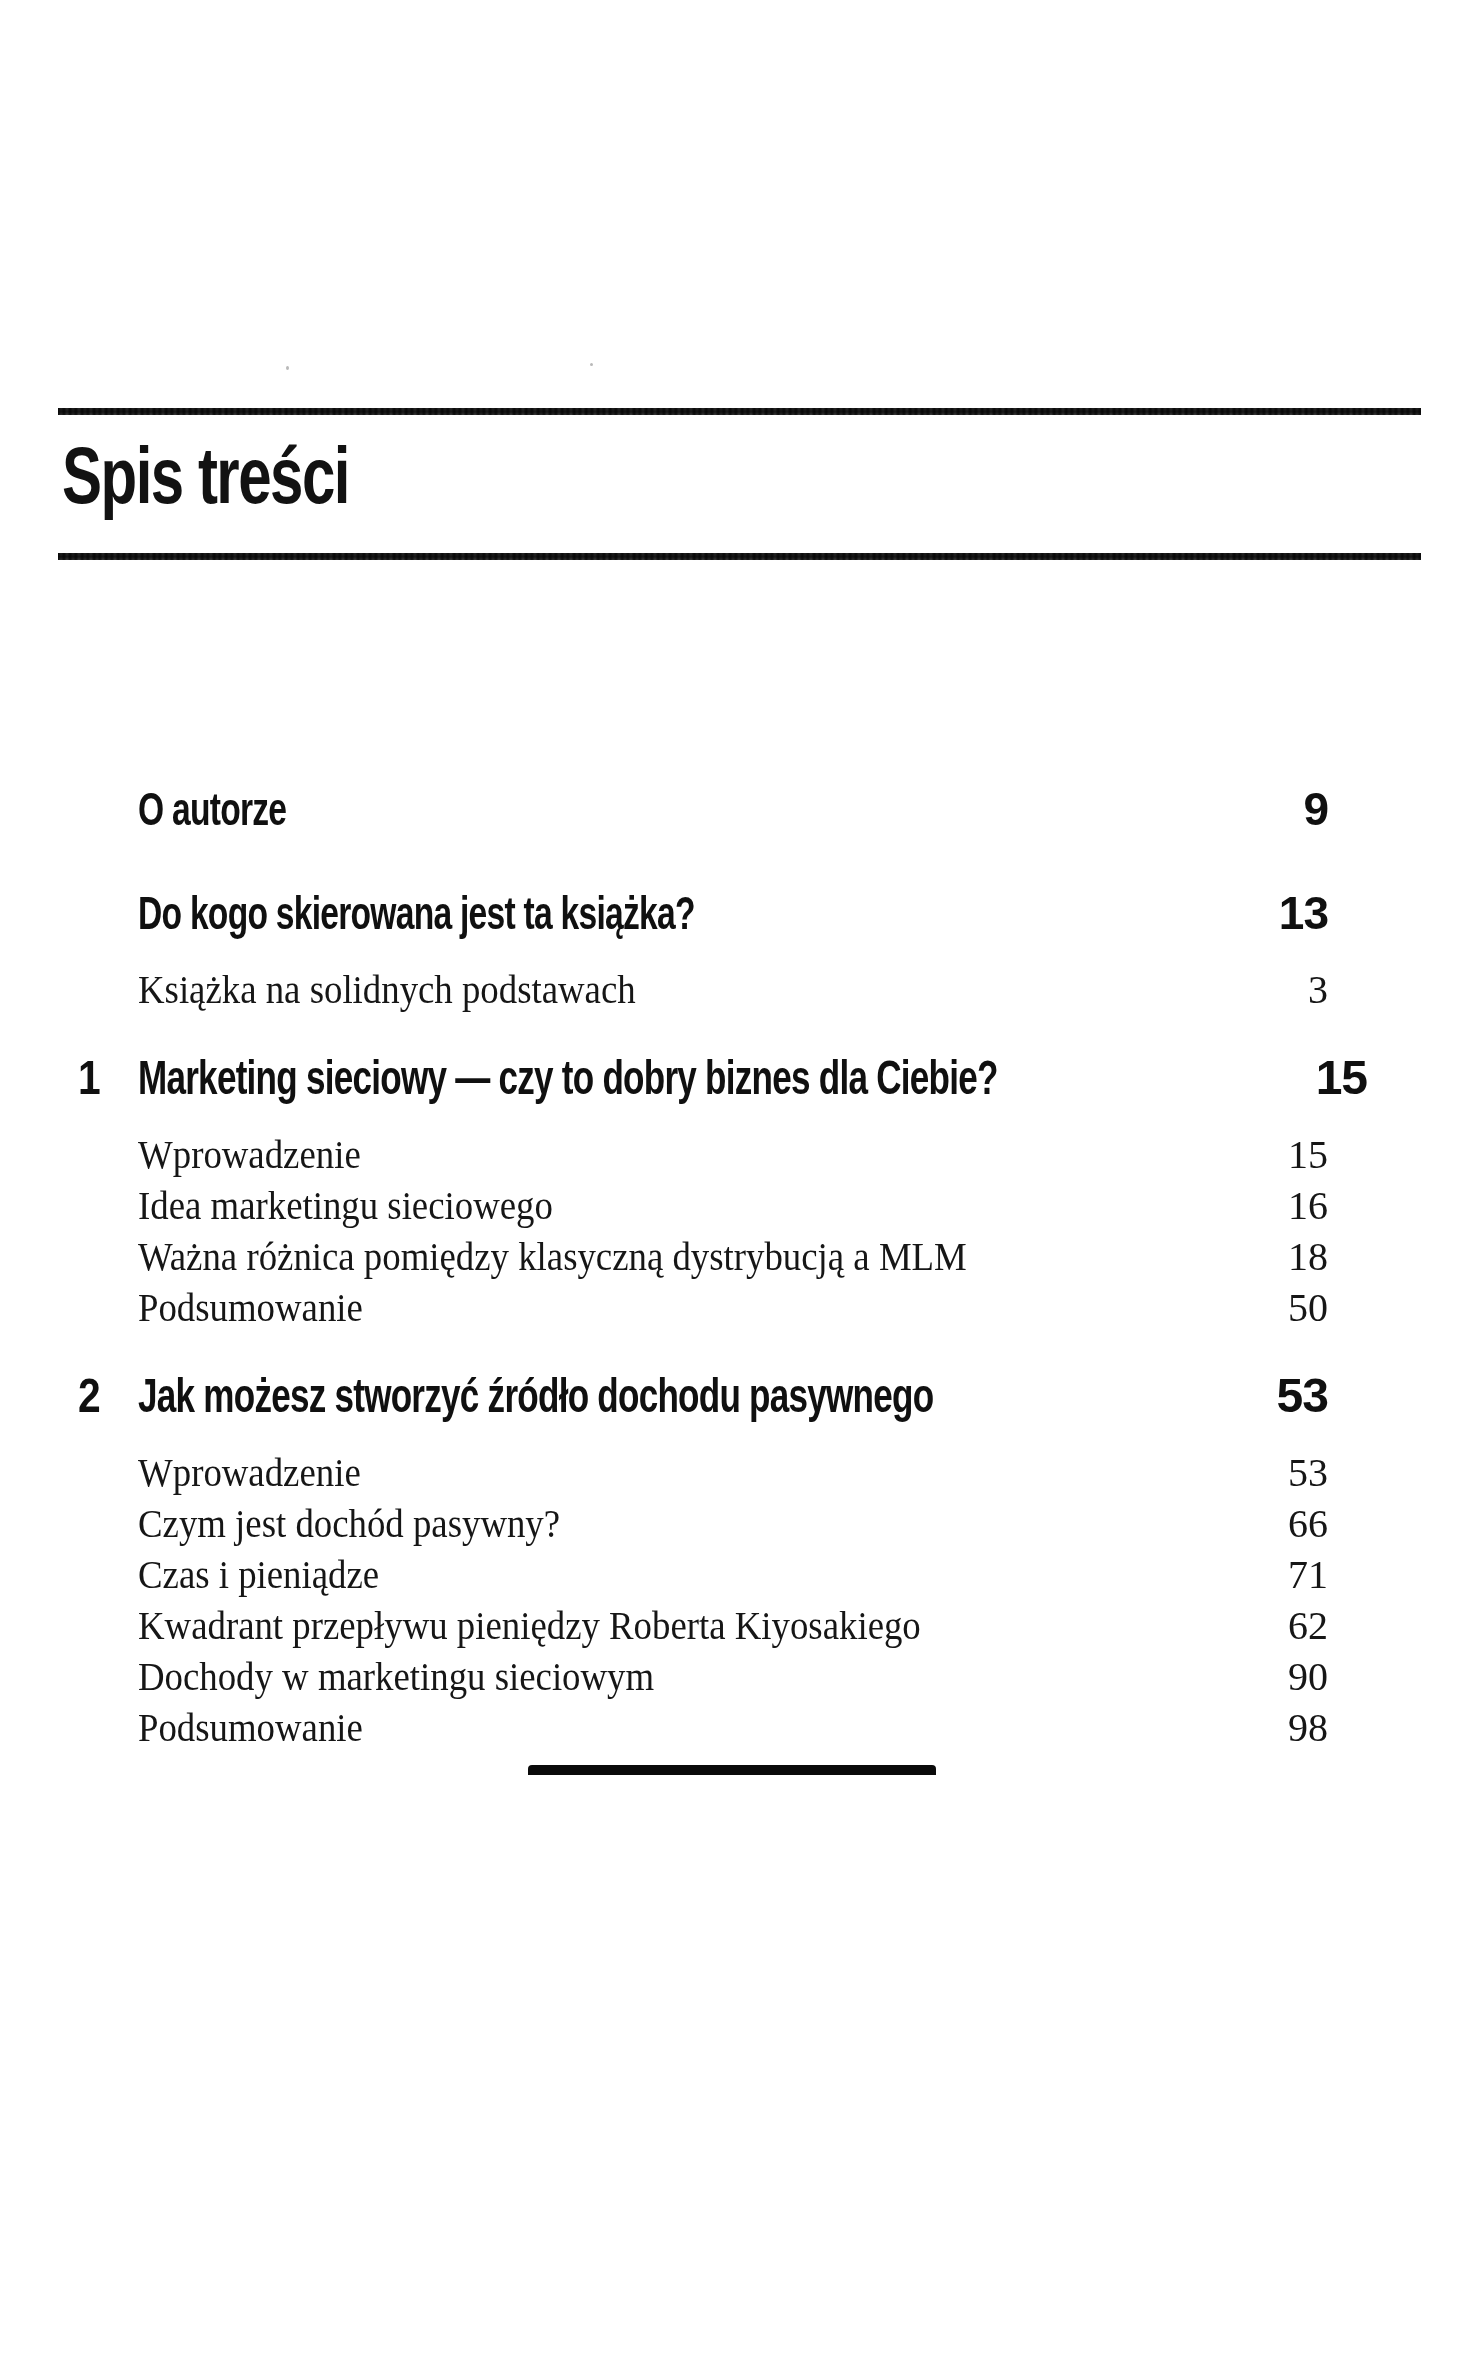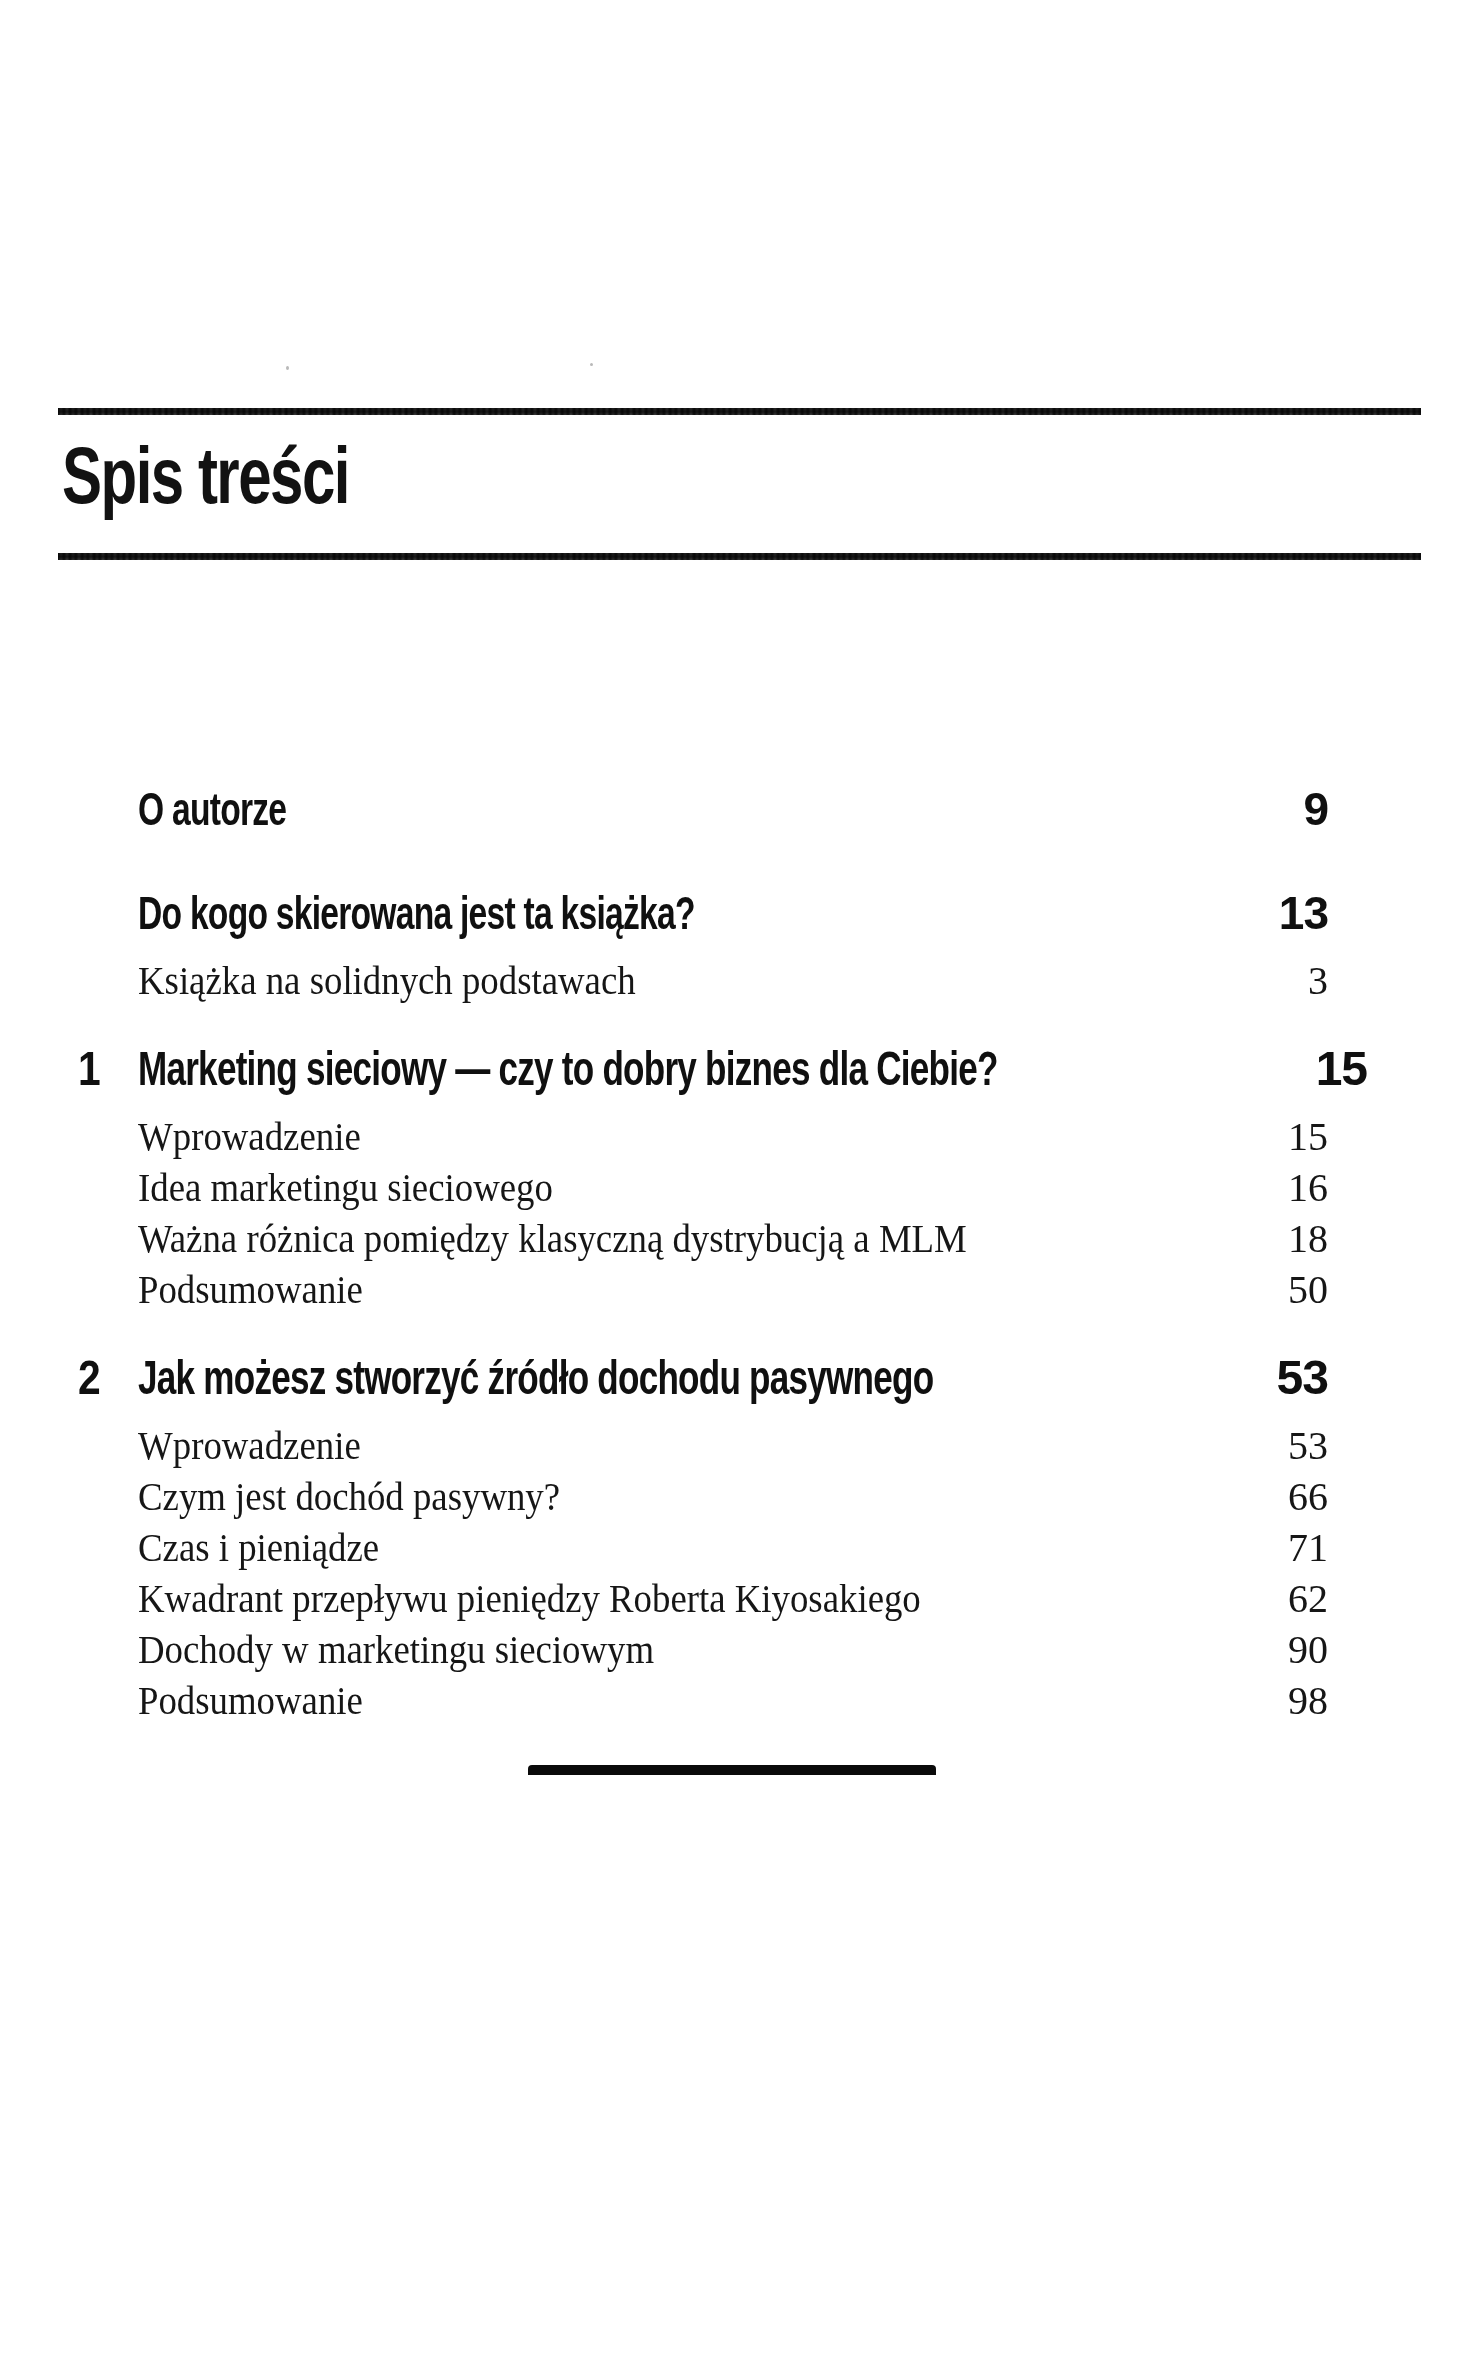--- a/index.html
+++ b/index.html
@@ -75,21 +75,21 @@
   .row.item {
     height: 51px;
     font-family: "Liberation Serif", serif;
     font-size: 40px;
     line-height: 1;
   }
   .row.item .label {
     transform: scaleX(0.92);
     transform-origin: 0 50%;
   }
-  .row.item.first-item { margin-top: 11px; }
+  .row.item.first-item { margin-top: 20px; }
 
   
   .row.heading {
     height: 62px;
     font-family: "Liberation Sans", sans-serif;
     font-weight: 700;
     line-height: 1;
     letter-spacing: -1px;
     color: #101010;
   }

